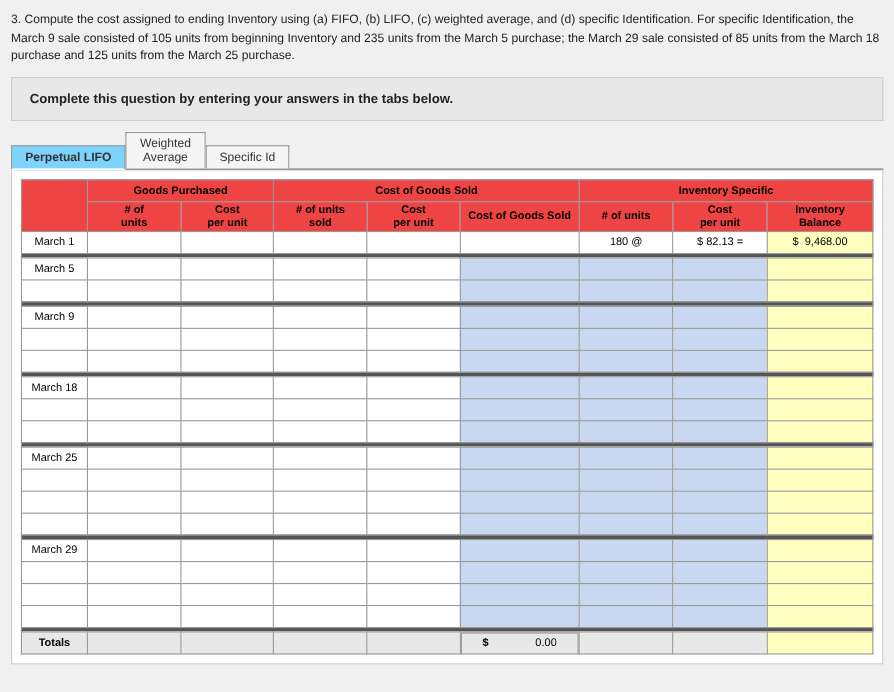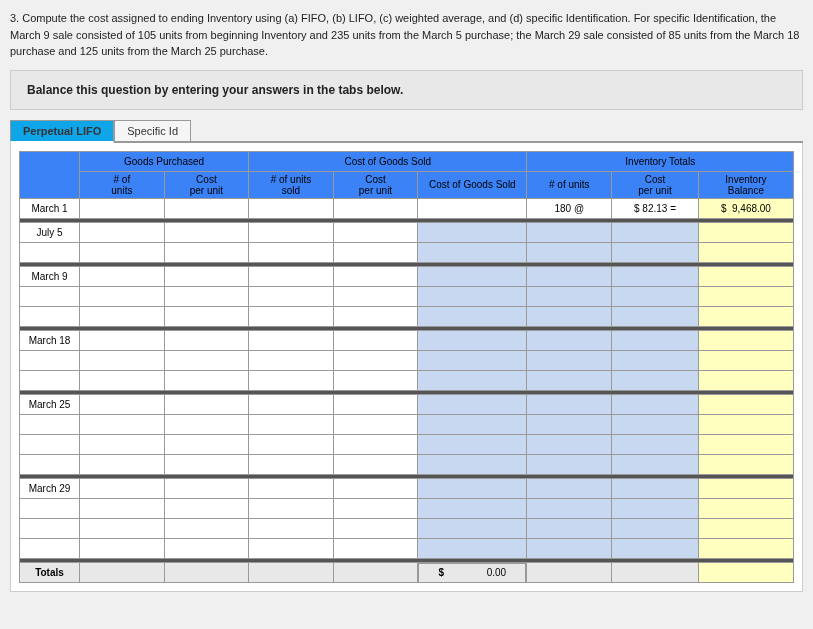--- a/index.html
+++ b/index.html
@@ -37,21 +37,21 @@
       border: 1px solid #999;
       background: #f5f5f5;
       cursor: pointer;
       font-size: 11px;
       border-bottom: none;
       color: #333;
       min-width: 70px;
       text-align: center;
     }
     .tab.active {
-      background: #0ea5e9;
+      background: #7dd3fc;
       font-weight: bold;
       border-bottom: 2px solid white;
       margin-bottom: -2px;
       z-index: 1;
       position: relative;
     }
     .tab-content {
       background: #fff;
       border: 1px solid #ccc;
       border-top: none;
@@ -74,22 +74,22 @@
       width: 100%;
       font-size: 10px;
     }
     table.inventory-table th, table.inventory-table td {
       border: 1px solid #999;
       padding: 2px 4px;
       text-align: center;
       height: 20px;
     }
     table.inventory-table th {
-      background: #3b82f6;
-      font-weight: normal;
+      background: #ef4444;
+      font-weight: bold;
       font-size: 10px;
     }
     .group-header th {
       background: #c8c8c8;
       font-size: 10px;
     }
     .date-col {
       text-align: center;
       font-size: 10px;
       width: 60px;
@@ -128,36 +128,37 @@
     }
     .march1-val {
       font-size: 10px;
     }
   </style>
 </head>
 <body>
 
 <div class="problem-text">3. Compute the cost assigned to ending Inventory using (a) FIFO, (b) LIFO, (c) weighted average, and (d) specific Identification. For specific Identification, the March 9 sale consisted of 105 units from beginning Inventory and 235 units from the March 5 purchase; the March 29 sale consisted of 85 units from the March 18 purchase and 125 units from the March 25 purchase.</div>
 
-<div class="instruction-box">Balance this question by entering your answers in the tabs below.</div>
+<div class="instruction-box">Complete this question by entering your answers in the tabs below.</div>
 
 <div class="tabs-row">
   <div class="tab active">Perpetual LIFO</div>
+  <div class="tab">Weighted<br>Average</div>
   <div class="tab">Specific Id</div>
 </div>
 
 <div class="tab-content">
 
   <table class="inventory-table">
     <thead>
       <tr class="group-header">
         <th rowspan="2" class="date-col"></th>
         <th colspan="2">Goods Purchased</th>
         <th colspan="3">Cost of Goods Sold</th>
-        <th colspan="3">Inventory Totals</th>
+        <th colspan="3">Inventory Specific</th>
       </tr>
       <tr>
         <th># of<br>units</th>
         <th>Cost<br>per unit</th>
         <th># of units<br>sold</th>
         <th>Cost<br>per unit</th>
         <th>Cost of Goods Sold</th>
         <th># of units</th>
         <th>Cost<br>per unit</th>
         <th>Inventory<br>Balance</th>
@@ -175,21 +176,21 @@
         <td class="march1-val">180 @</td>
         <td class="march1-val">$ 82.13 =</td>
         <td class="march1-val yellow-cell">$ &nbsp;9,468.00</td>
       </tr>
 
       <tr class="dark-row">
         <td colspan="9"></td>
       </tr>
 
       <tr>
-        <td class="date-col">July 5</td>
+        <td class="date-col">March 5</td>
         <td class="input-cell"><input type="text" style=""></td>
         <td class="input-cell"><input type="text" style=""></td>
         <td class="input-cell"><input type="text" style=""></td>
         <td class="input-cell"><input type="text" style=""></td>
         <td class="input-cell blue-input"><input type="text" style=""></td>
         <td class="input-cell blue-input"><input type="text" style=""></td>
         <td class="input-cell blue-input"><input type="text" style=""></td>
         <td class="input-cell yellow-cell"><input type="text" style=""></td>
       </tr>
       <tr>

